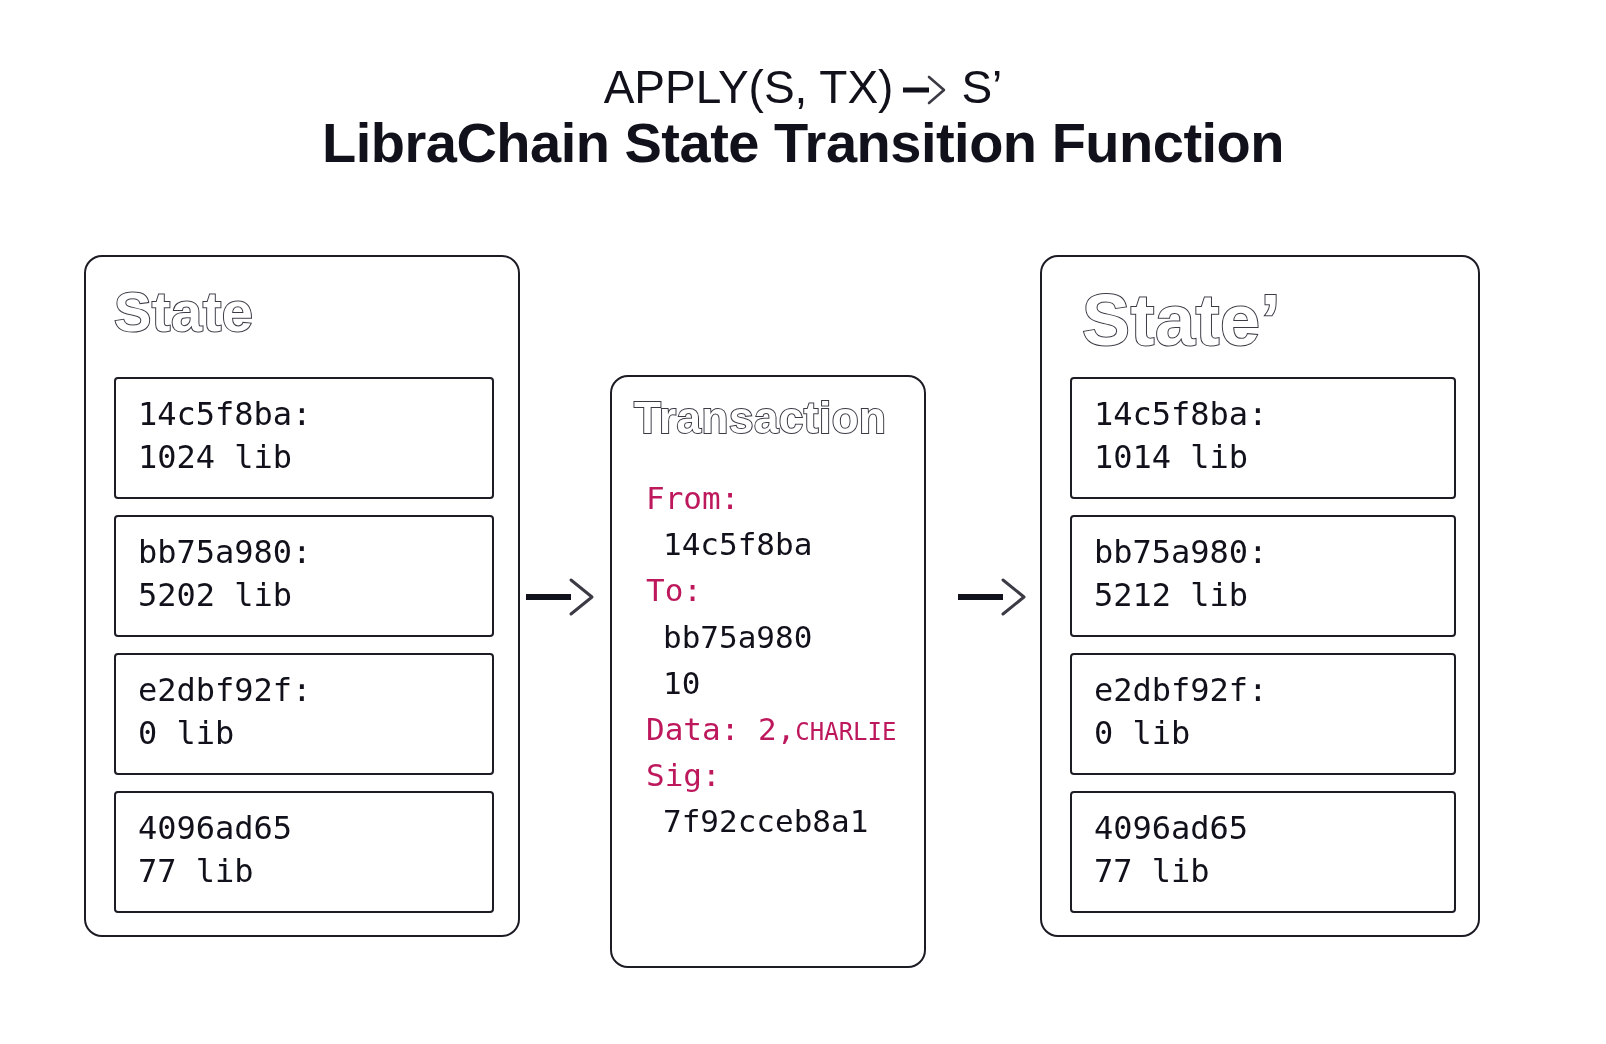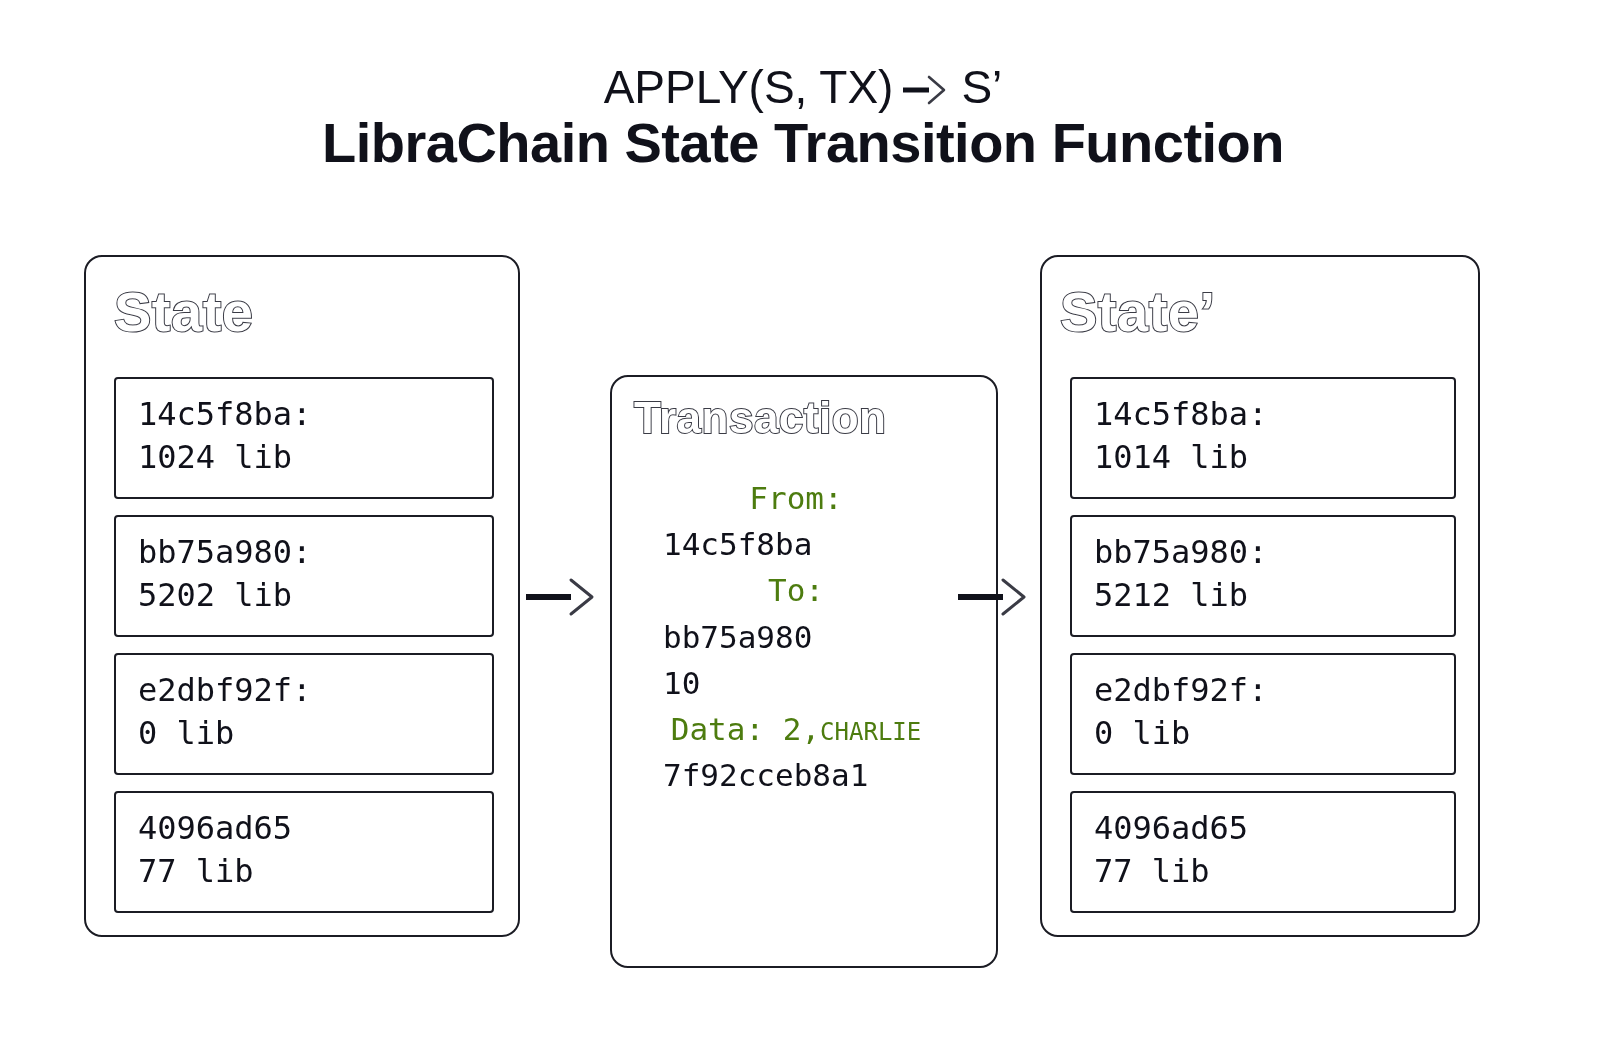--- a/index.html
+++ b/index.html
@@ -55,36 +55,36 @@
 
   
   .panel {
     position: absolute;
     box-sizing: border-box;
     border: 2.5px solid #1b1c24;
     border-radius: 18px;
     background: #ffffff;
   }
   #state-panel   { left: 84px;   top: 255px; width: 436px; height: 682px; }
-  #tx-panel      { left: 610px;  top: 375px; width: 388px; height: 593px; }
+  #tx-panel      { left: 610px;  top: 375px; width: 316px; height: 593px; }
   #state2-panel  { left: 1040px; top: 255px; width: 440px; height: 682px; }
 
   
   .outline-heading {
     position: absolute;
     font-family: "Liberation Sans", sans-serif;
     font-weight: bold;
     color: #ffffff;
     -webkit-text-stroke: 2px #3a3b45;
     paint-order: stroke fill;
     white-space: nowrap;
     letter-spacing: 0.5px;
   }
   #state-heading   { left: 28px; top: 22px; font-size: 56px; }
-  #state2-heading  { left: 18px; top: 22px; font-size: 56px; }
+  #state2-heading  { left: 40px; top: 22px; font-size: 72px; }
   #tx-heading      { left: 22px; top: 16px; font-size: 44px; }
 
   
   .acct-box {
     position: absolute;
     box-sizing: border-box;
     border: 2.5px solid #1b1c24;
     border-radius: 4px;
     background: #ffffff;
     padding: 14px 0 0 22px;
@@ -115,23 +115,22 @@
   #tx-fields {
     position: absolute;
     left: 34px;
     top: 98px;
     width: 300px;
   }
   .tx-label {
     font-family: "DejaVu Sans Mono", monospace;
     font-size: 31px;
     line-height: 1.49;
-    color: #4d7c0f;
+    color: #be185d;
     white-space: pre;
-    text-align: center;
   }
   .tx-value {
     font-family: "DejaVu Sans Mono", monospace;
     font-size: 31px;
     line-height: 1.49;
     color: #10111a;
     white-space: pre;
     padding-left: 17px;
   }
   .tx-inline-small {
@@ -201,20 +200,21 @@
     <div class="tx-label">From:</div>
     <div class="tx-value">14c5f8ba</div>
 
     <div class="tx-label">To:</div>
     <div class="tx-value">bb75a980</div>
 
     <div class="tx-value">10</div>
 
     <div class="tx-label"><span>Data: </span><span>2,</span><span class="tx-inline-small">CHARLIE</span></div>
 
+    <div class="tx-label">Sig:</div>
     <div class="tx-value">7f92cceb8a1</div>
   </div>
 </div>
 
 <div class="connector" id="arrow-2">
   <svg width="82" height="46" viewBox="0 0 82 46">
     <path d="M2 23 H52" stroke="#10111a" stroke-width="6" fill="none"></path>
     <path d="M47 6 L68 23 L47 40" stroke="#3a3b45" stroke-width="3" fill="#ffffff" stroke-linejoin="round" stroke-linecap="round"></path>
   </svg>
 </div>

